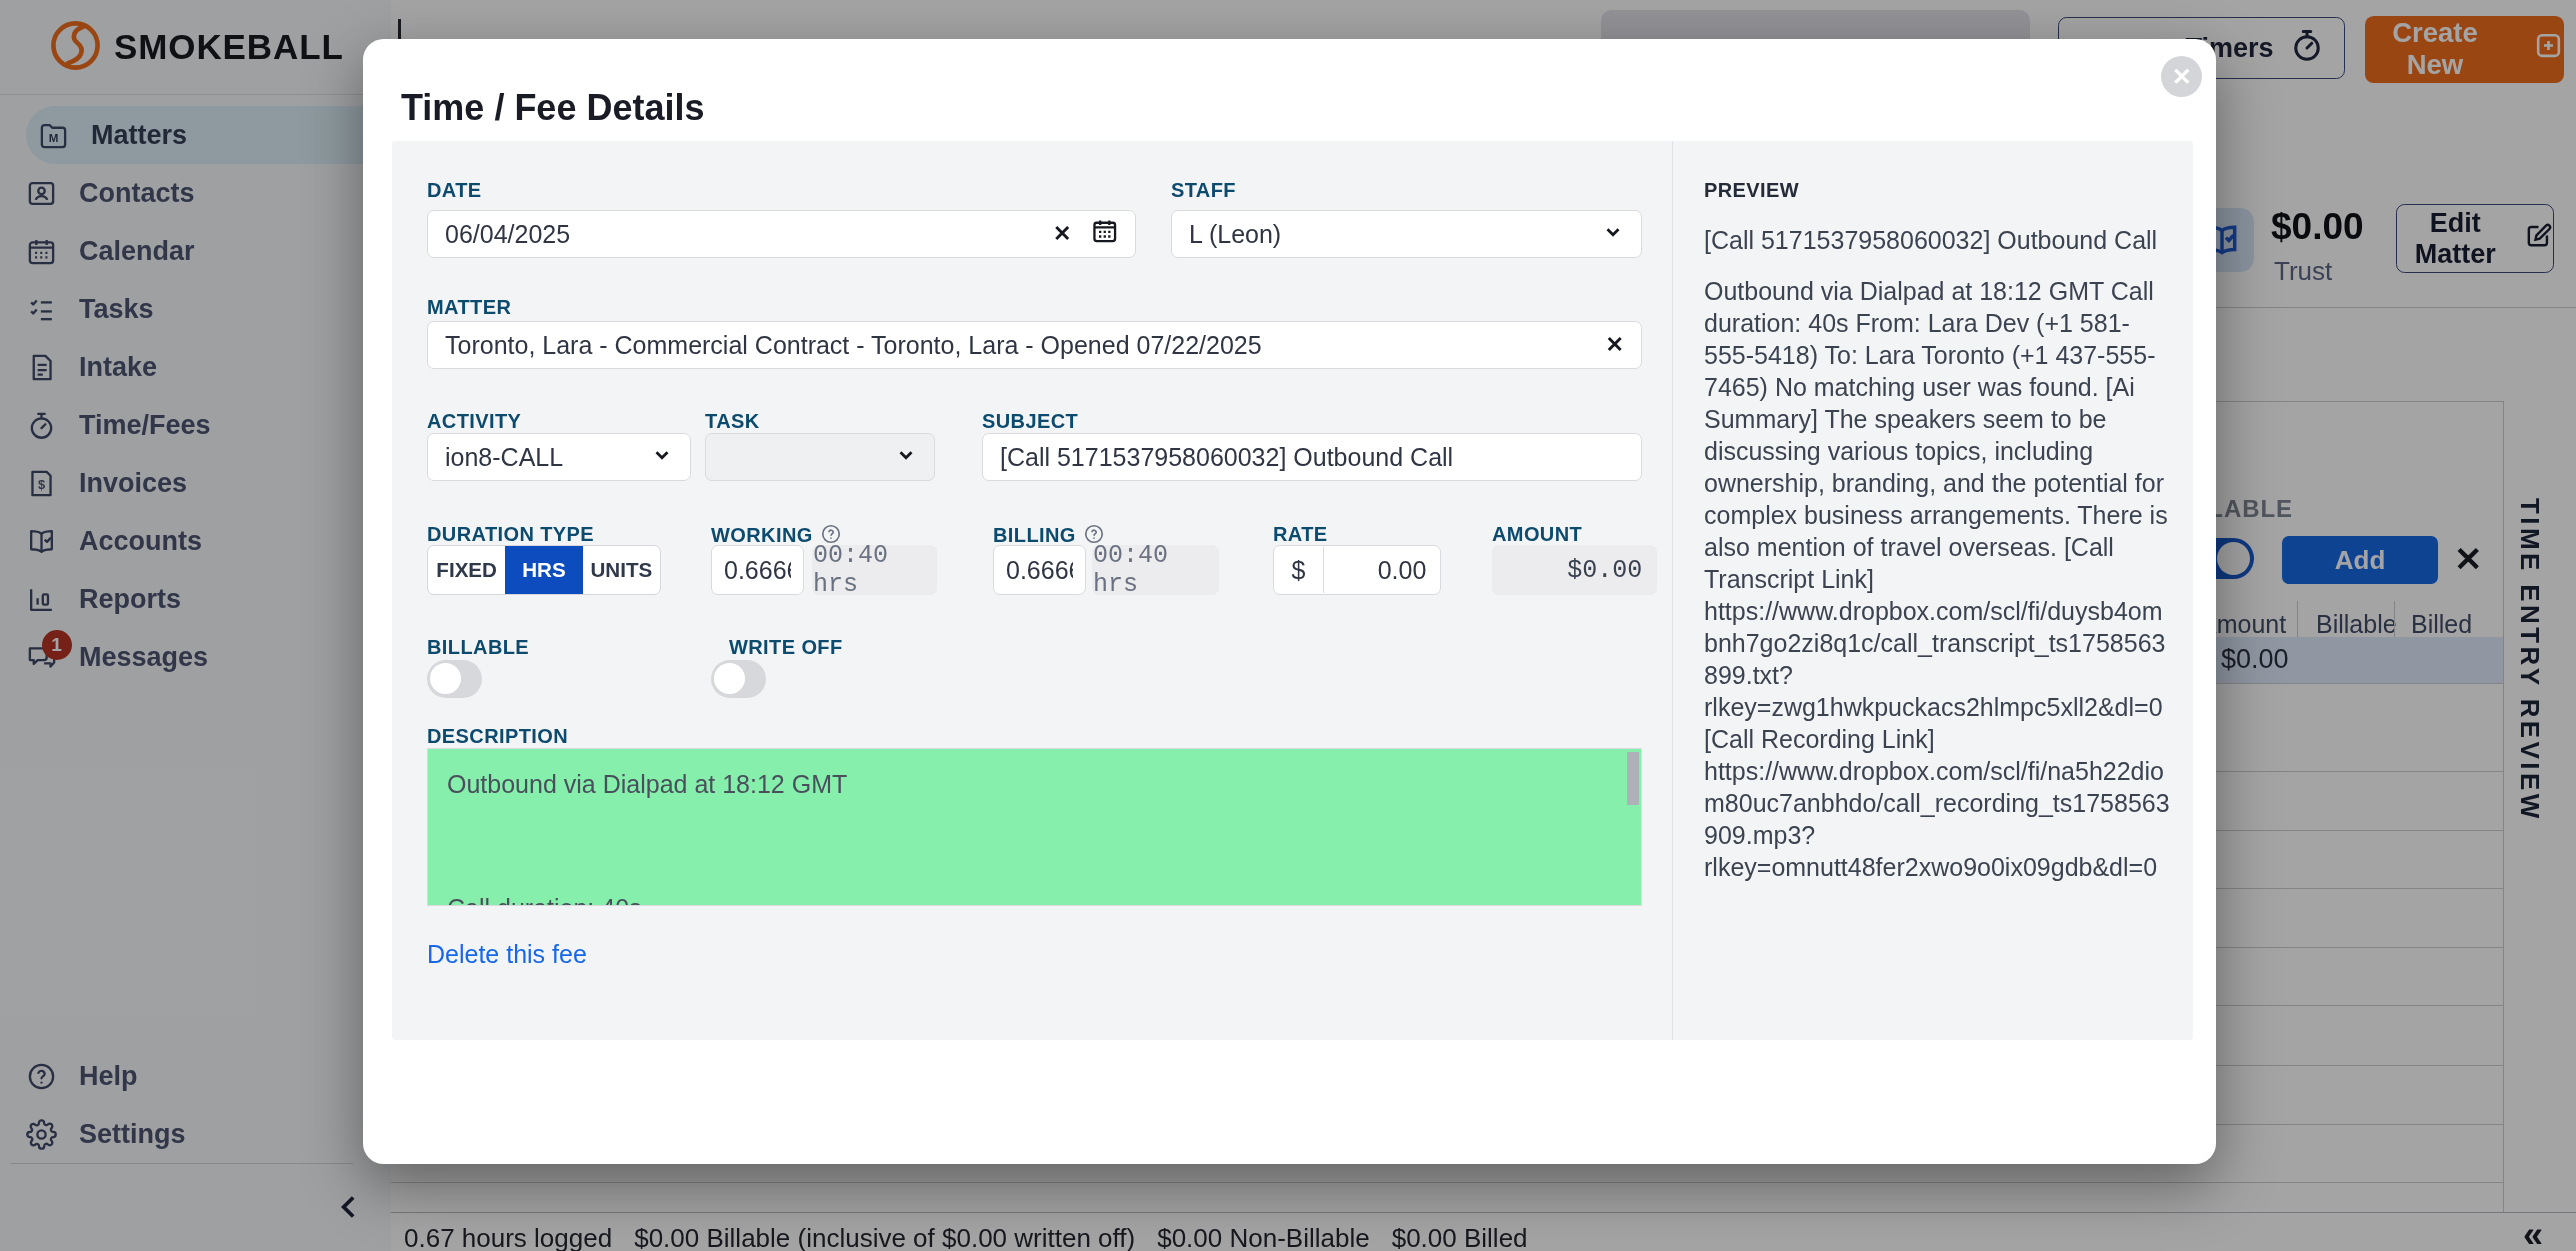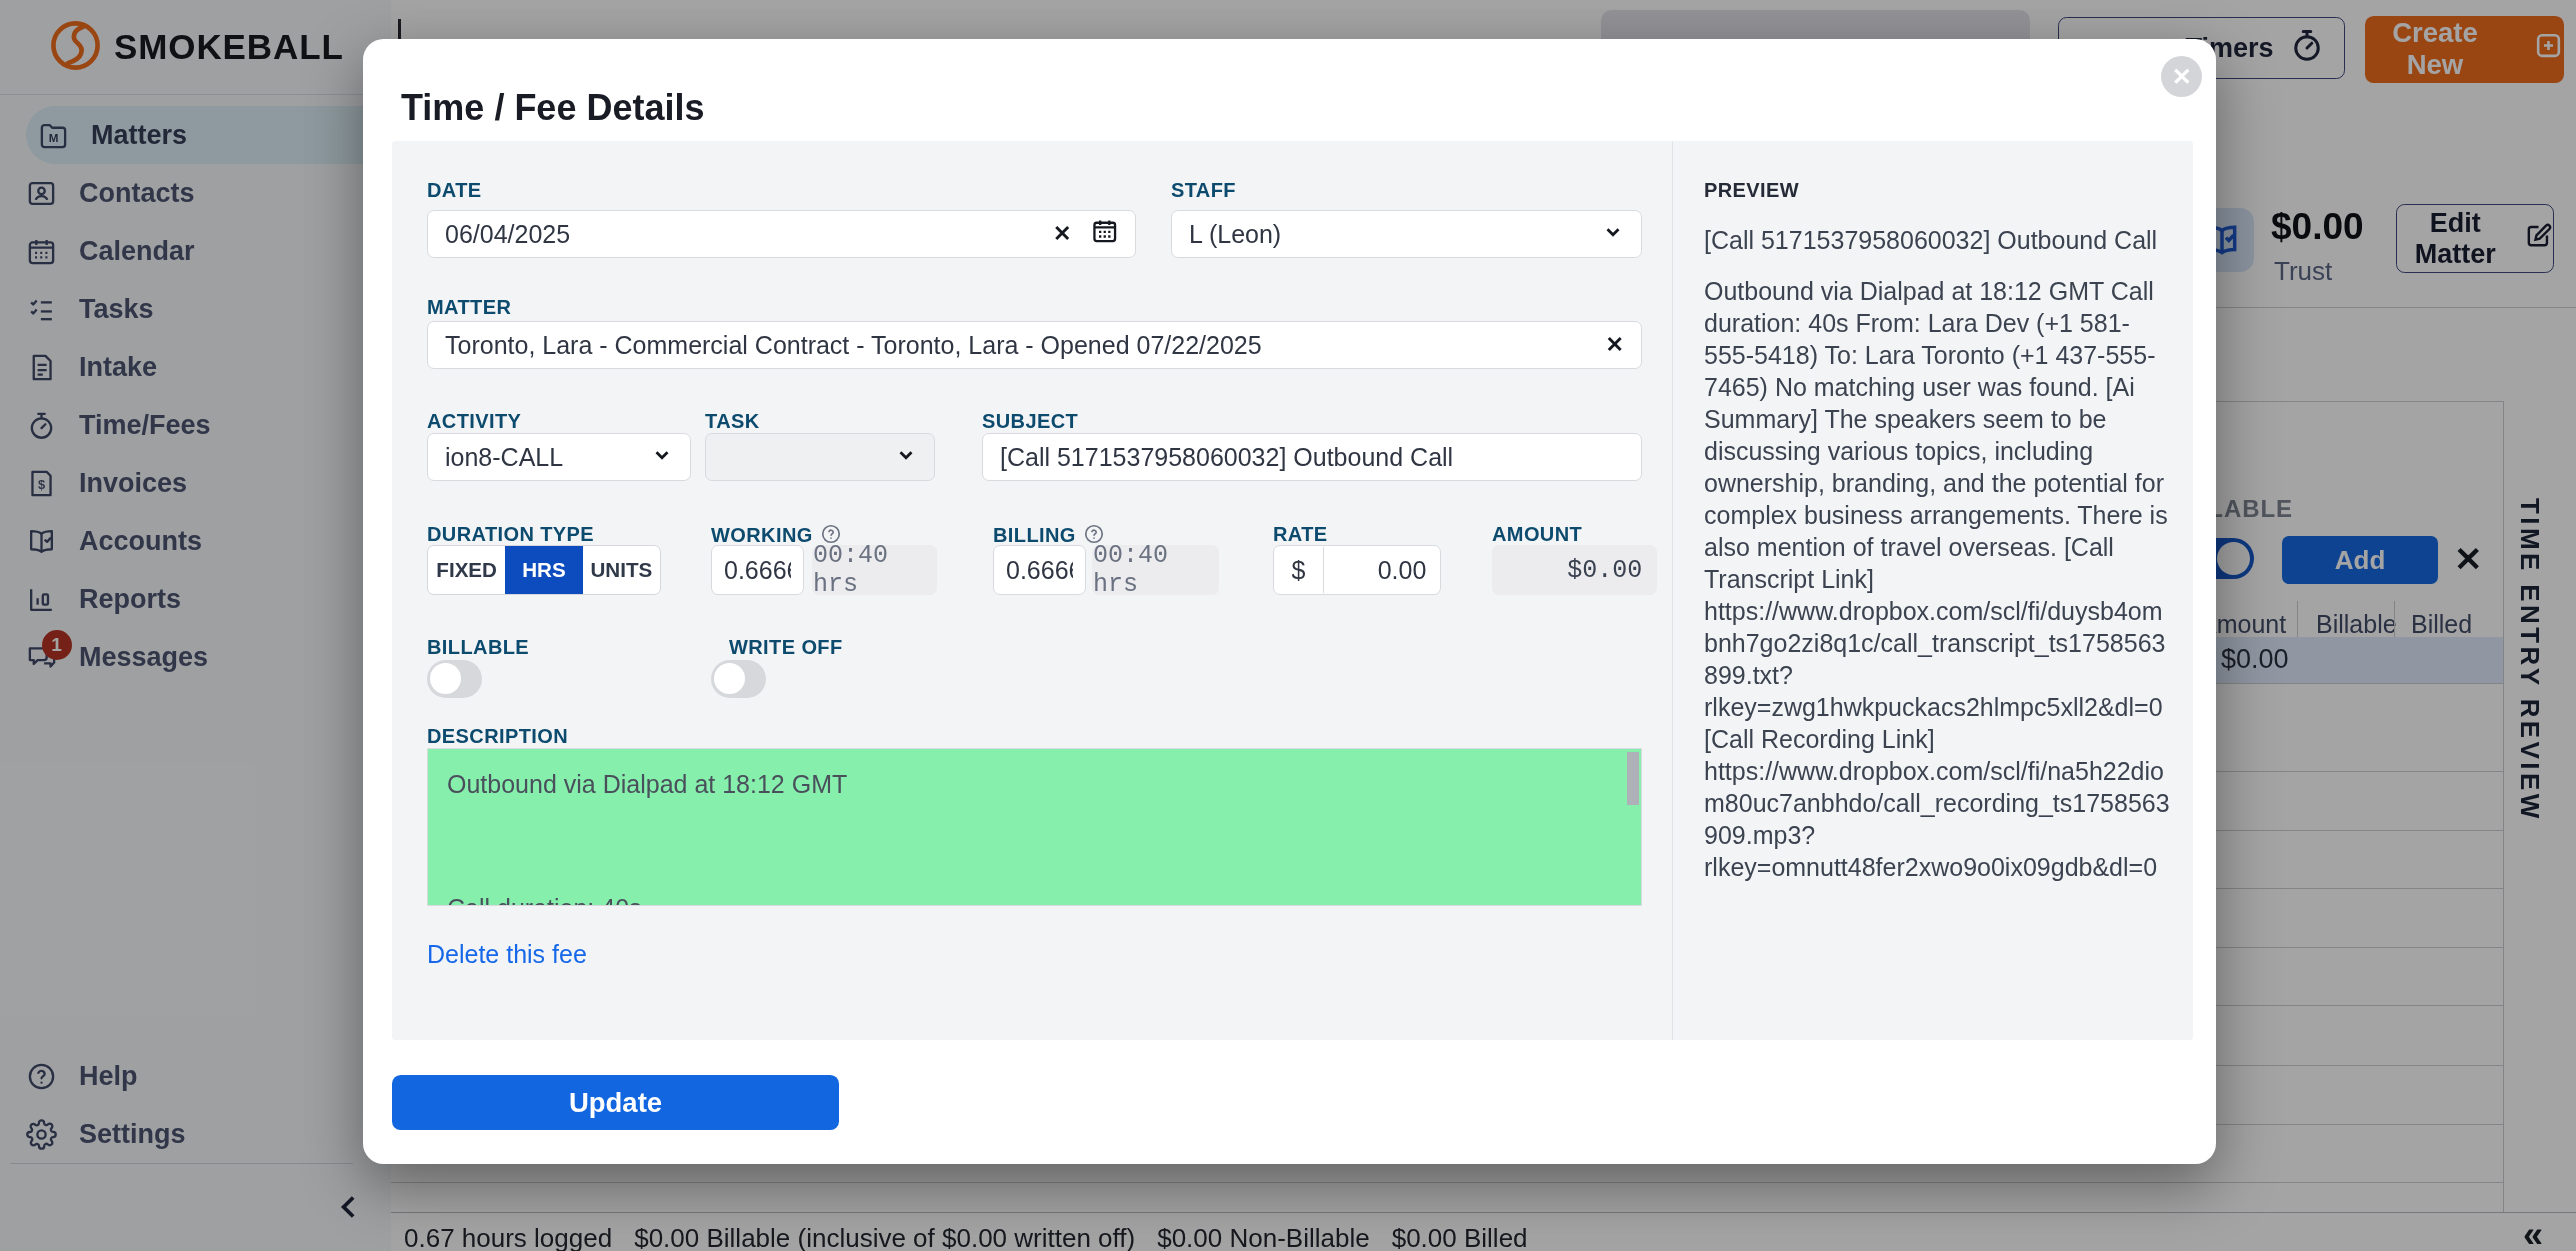--- a/index.html
+++ b/index.html
@@ -443,16 +443,15 @@
 
       <a href="#" id="delete-fee-link">Delete this fee</a>
 
       <div id="m-preview">
         <div id="preview-label">PREVIEW</div>
         <div id="preview-title">[Call 5171537958060032] Outbound Call</div>
         <div id="preview-body">Outbound via Dialpad at 18:12 GMT Call duration: 40s From: Lara Dev (+1 581-555-5418) To: Lara Toronto (+1 437-555-7465) No matching user was found. [Ai Summary] The speakers seem to be discussing various topics, including ownership, branding, and the potential for complex business arrangements. There is also mention of travel overseas. [Call Transcript Link] https://www.dropbox.com/scl/fi/duysb4ombnh7go2zi8q1c/call_transcript_ts1758563899.txt?rlkey=zwg1hwkpuckacs2hlmpc5xll2&amp;dl=0 [Call Recording Link] https://www.dropbox.com/scl/fi/na5h22diom80uc7anbhdo/call_recording_ts1758563909.mp3?rlkey=omnutt48fer2xwo9o0ix09gdb&amp;dl=0</div>
       </div>
     </div>
 
-    <button id="update-btn">Update</button>
   </div>
 </div>
 
 
 </body></html>

